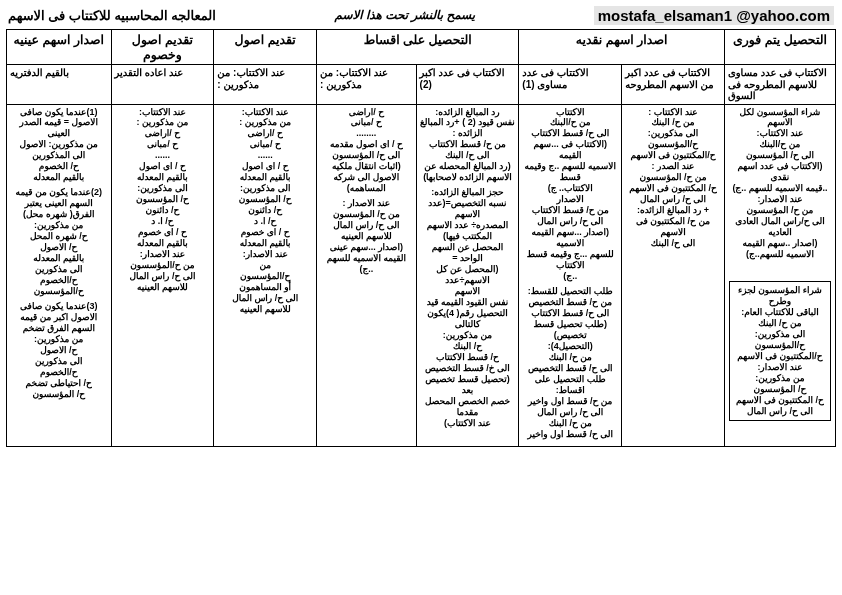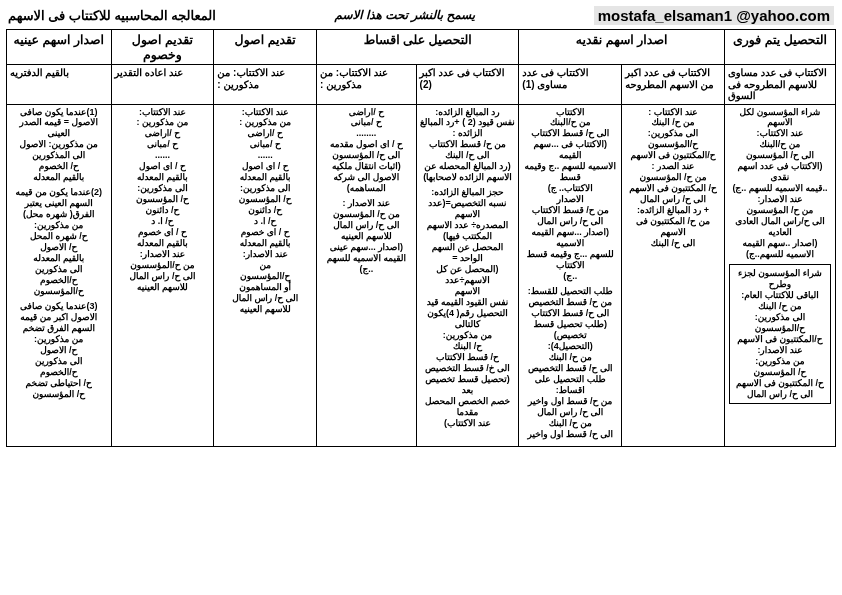--- a/index.html
+++ b/index.html
@@ -88,21 +88,21 @@
   .cellbody .blk {
     margin-bottom: 4px;
   }
   .cellbody .ln {
     display: block;
     white-space: normal;
   }
   .box {
     border: 1px solid #000;
     padding: 3px 2px;
-    margin: 4px 1px;
+    margin: 21px 1px;
   }
 </style>
 </head>
 <body>
 
 <div class="page">
 
   <div class="header-row">
     <div class="header-title">المعالجه المحاسبيه للاكتتاب فى الاسهم</div>
     <div class="header-note">يسمح بالنشر تحت هذا الاسم</div>

